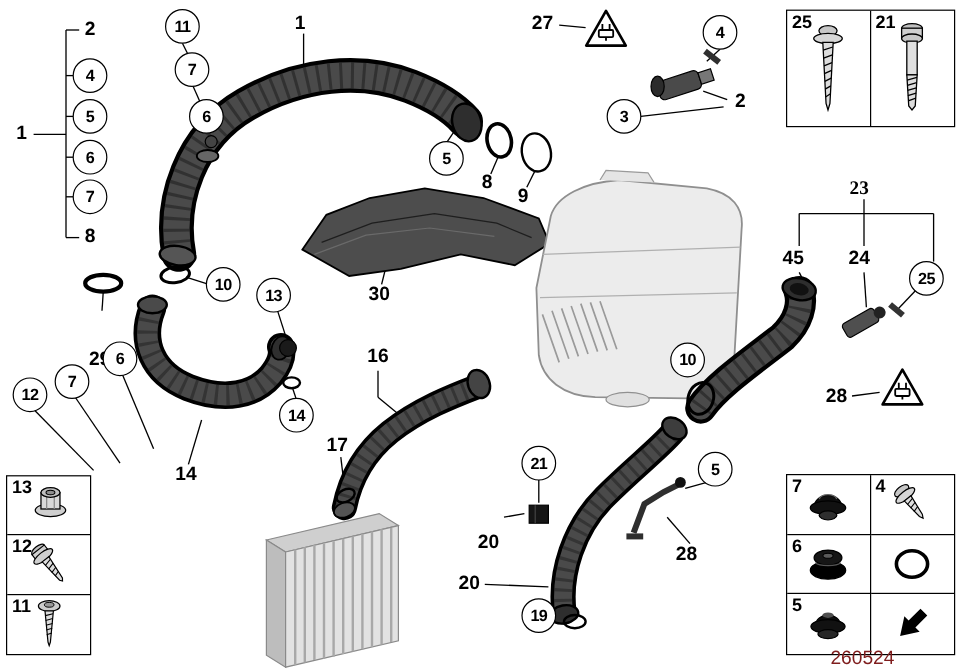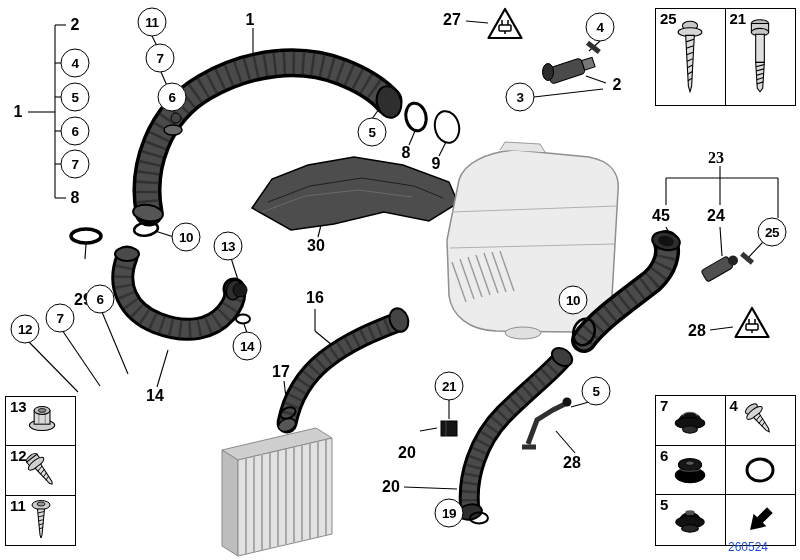--- a/index.html
+++ b/index.html
@@ -13,21 +13,21 @@
            background:#fff;display:flex;align-items:center;justify-content:center;
            font-size:13.5px;letter-spacing:-0.5px;}
   .legend{position:absolute;border:1.6px solid #000;background:#fff;display:grid;box-sizing:border-box;}
   #legend-bottom-left{left:5px;top:396px;width:71px;height:150px;grid-template-rows:repeat(3,1fr);}
   #legend-top-right{left:655px;top:8px;width:141px;height:98px;grid-template-columns:1fr 1fr;}
   #legend-bottom-right{left:655px;top:395px;width:141px;height:151px;
            grid-template-columns:1fr 1fr;grid-template-rows:repeat(3,1fr);}
   .lcell{position:relative;display:flex;align-items:center;justify-content:center;box-sizing:border-box;}
   .lcell .lbl{position:absolute;top:1px;left:4px;font-size:15px;font-weight:bold;}
   .bb{border-bottom:1.4px solid #000;} .br{border-right:1.4px solid #000;}
-  #diagram-number{position:absolute;left:728px;top:540px;font-size:12px;color:#1d4ed8;}
+  #diagram-number{position:absolute;left:692px;top:540px;font-size:16px;color:#7f1d1d;}
 </style>
 </head>
 <body>
 
 <div id="stage">
 
   <svg id="artwork" width="800" height="560" viewBox="0 0 800 560">
 
     <g stroke="#000" stroke-width="1.1">
       <line x1="55" y1="25" x2="55" y2="198"></line>

